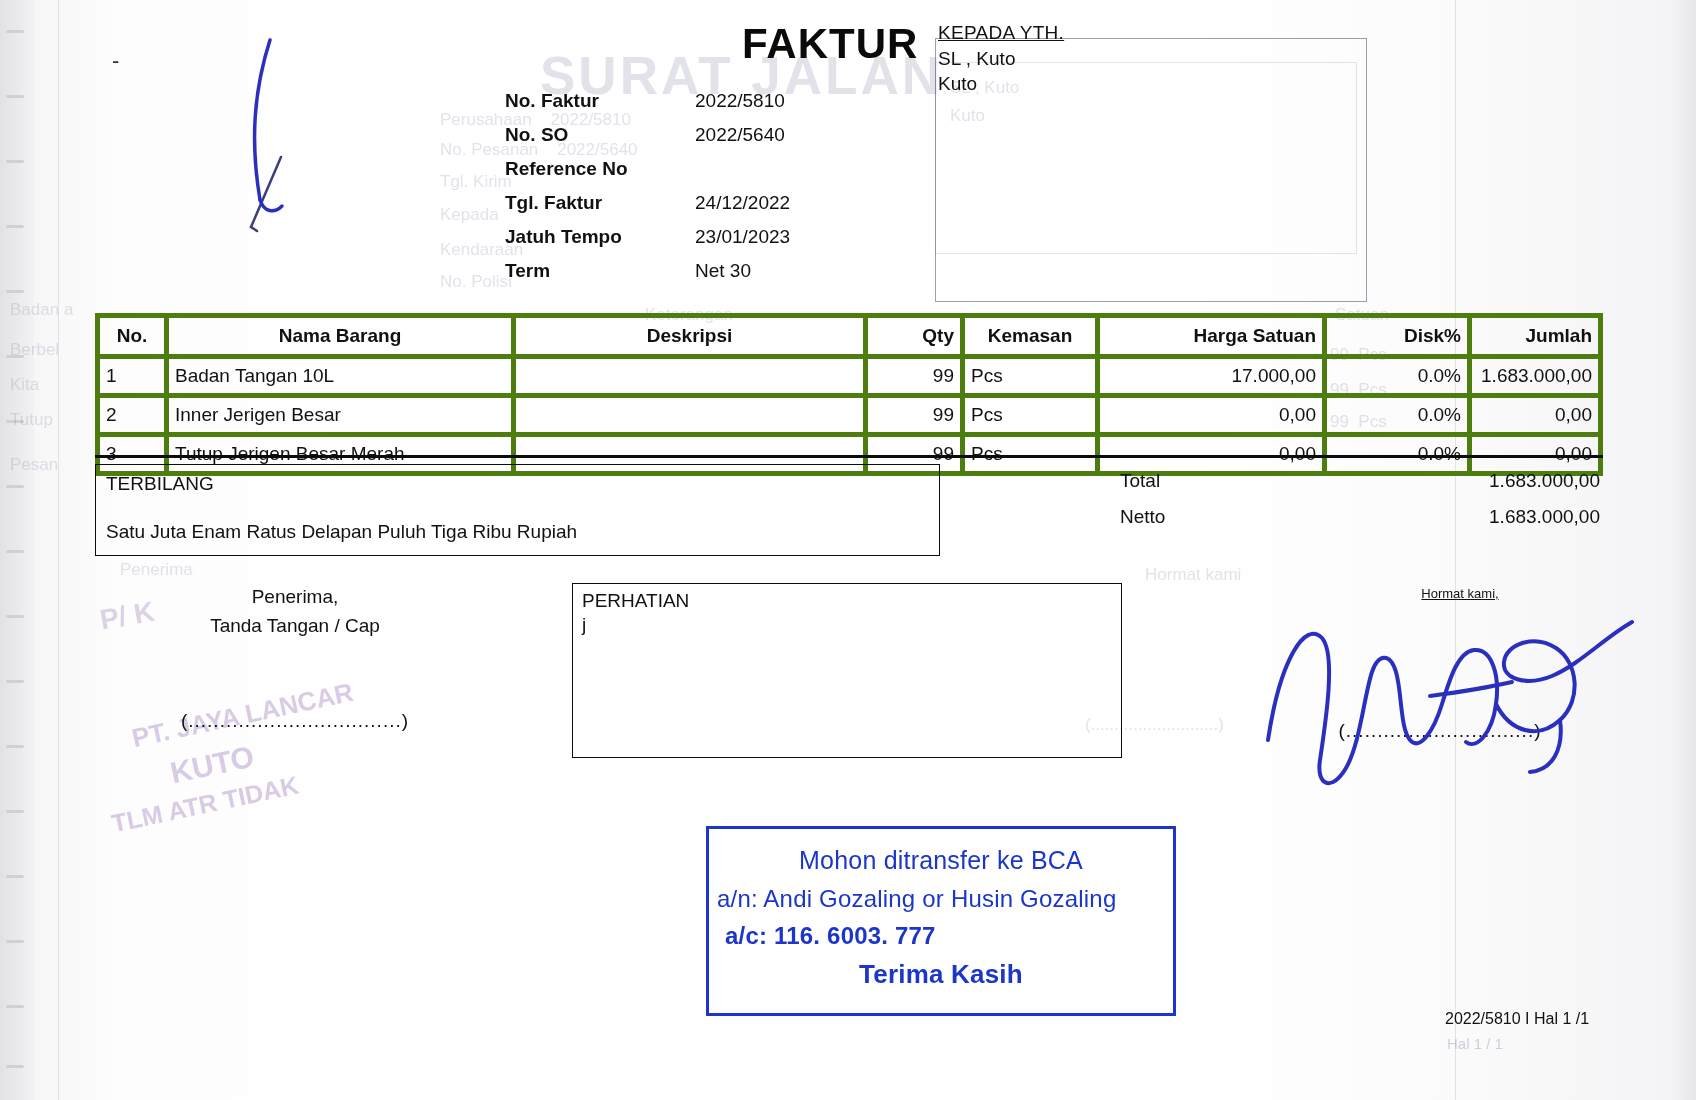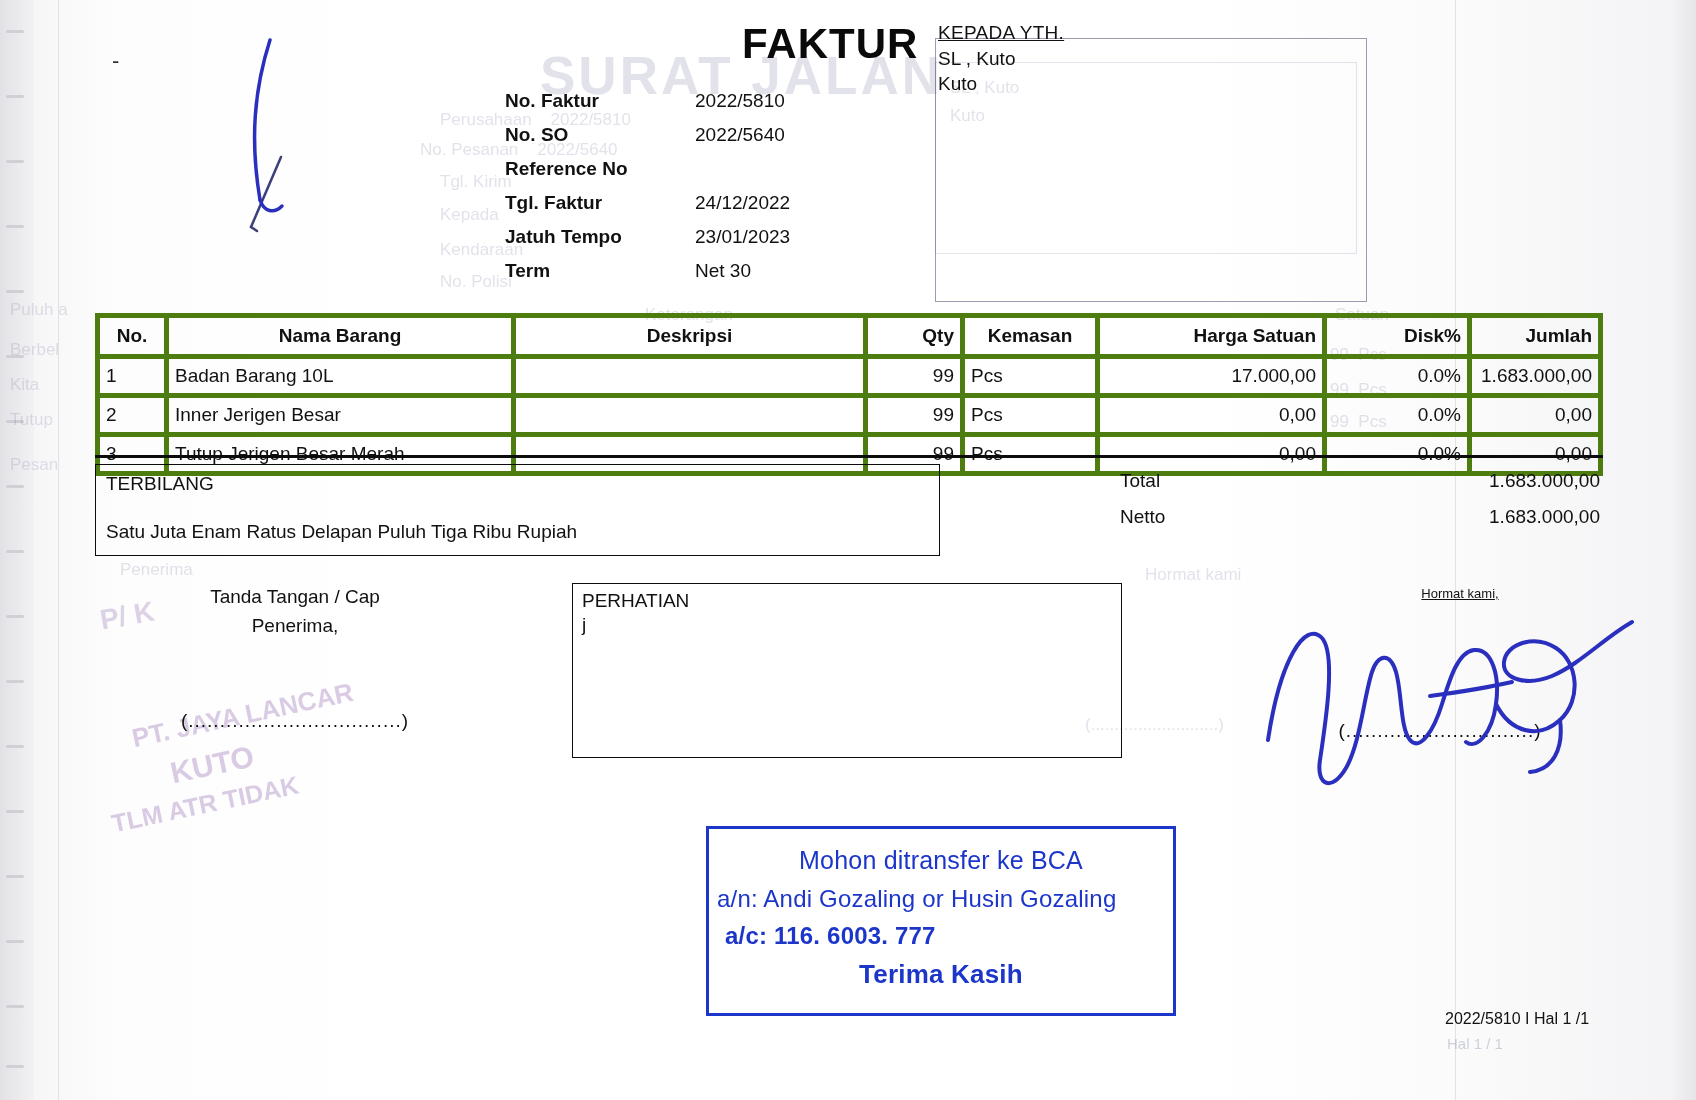--- a/index.html
+++ b/index.html
@@ -337,29 +337,29 @@
     <div class="perf" style="top:940px"></div>
     <div class="perf" style="top:1005px"></div>
     <div class="perf" style="top:1065px"></div>
   </div>
   <div class="scan-edge-right"></div>
   <div class="fold-line" style="left:1455px"></div>
   <div class="fold-line" style="left:58px"></div>
 
   <div class="ghost ghost-title" style="left:540px; top:45px;">SURAT JALAN</div>
   <div class="ghost ghost-sm" style="left:440px; top:110px;">Perusahaan&nbsp;&nbsp;&nbsp;&nbsp;2022/5810</div>
-  <div class="ghost ghost-sm" style="left:420px; top:140px;">No. Pesanan&nbsp;&nbsp;&nbsp;&nbsp;2022/5640</div>
+  <div class="ghost ghost-sm" style="left:440px; top:140px;">No. Pesanan&nbsp;&nbsp;&nbsp;&nbsp;2022/5640</div>
   <div class="ghost ghost-sm" style="left:440px; top:172px;">Tgl. Kirim</div>
   <div class="ghost ghost-sm" style="left:440px; top:205px;">Kepada</div>
   <div class="ghost ghost-sm" style="left:440px; top:240px;">Kendaraan</div>
   <div class="ghost ghost-sm" style="left:440px; top:272px;">No. Polisi</div>
   <div class="ghost ghost-sm" style="left:950px; top:78px;">SL , Kuto</div>
   <div class="ghost ghost-sm" style="left:950px; top:106px;">Kuto</div>
   <div class="ghost-box" style="left:935px; top:62px; width:420px; height:190px;"></div>
-  <div class="ghost ghost-sm" style="left:10px; top:300px;">Puluh a</div>
+  <div class="ghost ghost-sm" style="left:10px; top:300px;">Badan a</div>
   <div class="ghost ghost-sm" style="left:10px; top:340px;">Berbel</div>
   <div class="ghost ghost-sm" style="left:10px; top:375px;">Kita</div>
   <div class="ghost ghost-sm" style="left:10px; top:410px;">Tutup</div>
   <div class="ghost ghost-sm" style="left:10px; top:455px;">Pesan</div>
   <div class="ghost ghost-sm" style="left:645px; top:305px;">Keterangan</div>
   <div class="ghost ghost-sm" style="left:1335px; top:305px;">Satuan</div>
   <div class="ghost ghost-sm" style="left:1330px; top:345px;">99&nbsp;&nbsp;Pcs</div>
   <div class="ghost ghost-sm" style="left:1330px; top:380px;">99&nbsp;&nbsp;Pcs</div>
   <div class="ghost ghost-sm" style="left:1330px; top:412px;">99&nbsp;&nbsp;Pcs</div>
   <div class="ghost ghost-sm" style="left:120px; top:560px;">Penerima</div>
@@ -425,21 +425,21 @@
         <th class="c-qty">Qty</th>
         <th class="c-kem">Kemasan</th>
         <th class="c-harga">Harga Satuan</th>
         <th class="c-disk">Disk%</th>
         <th class="c-jml">Jumlah</th>
       </tr>
     </thead>
     <tbody>
       <tr>
         <td class="c-no">1</td>
-        <td class="c-nama">Badan Barang 10L</td>
+        <td class="c-nama">Badan Tangan 10L</td>
         <td class="c-desk"></td>
         <td class="c-qty">99</td>
         <td class="c-kem">Pcs</td>
         <td class="c-harga">17.000,00</td>
         <td class="c-disk">0.0%</td>
         <td class="c-jml">1.683.000,00</td>
       </tr>
       <tr>
         <td class="c-no">2</td>
         <td class="c-nama">Inner Jerigen Besar</td>
@@ -474,22 +474,22 @@
       <div class="lbl">Total</div>
       <div class="val">1.683.000,00</div>
     </div>
     <div class="row">
       <div class="lbl">Netto</div>
       <div class="val">1.683.000,00</div>
     </div>
   </div>
 
   <div class="penerima">
+    <div>Penerima,</div>
     <div>Tanda Tangan / Cap</div>
-    <div>Penerima,</div>
   </div>
   <div class="dots-line">(..................................)</div>
 
   <div class="perhatian">
     <div>PERHATIAN</div>
     <div class="second">j</div>
   </div>
 
   <div class="hormat">Hormat kami,</div>
   <div class="hormat-dots">(..............................)</div>

